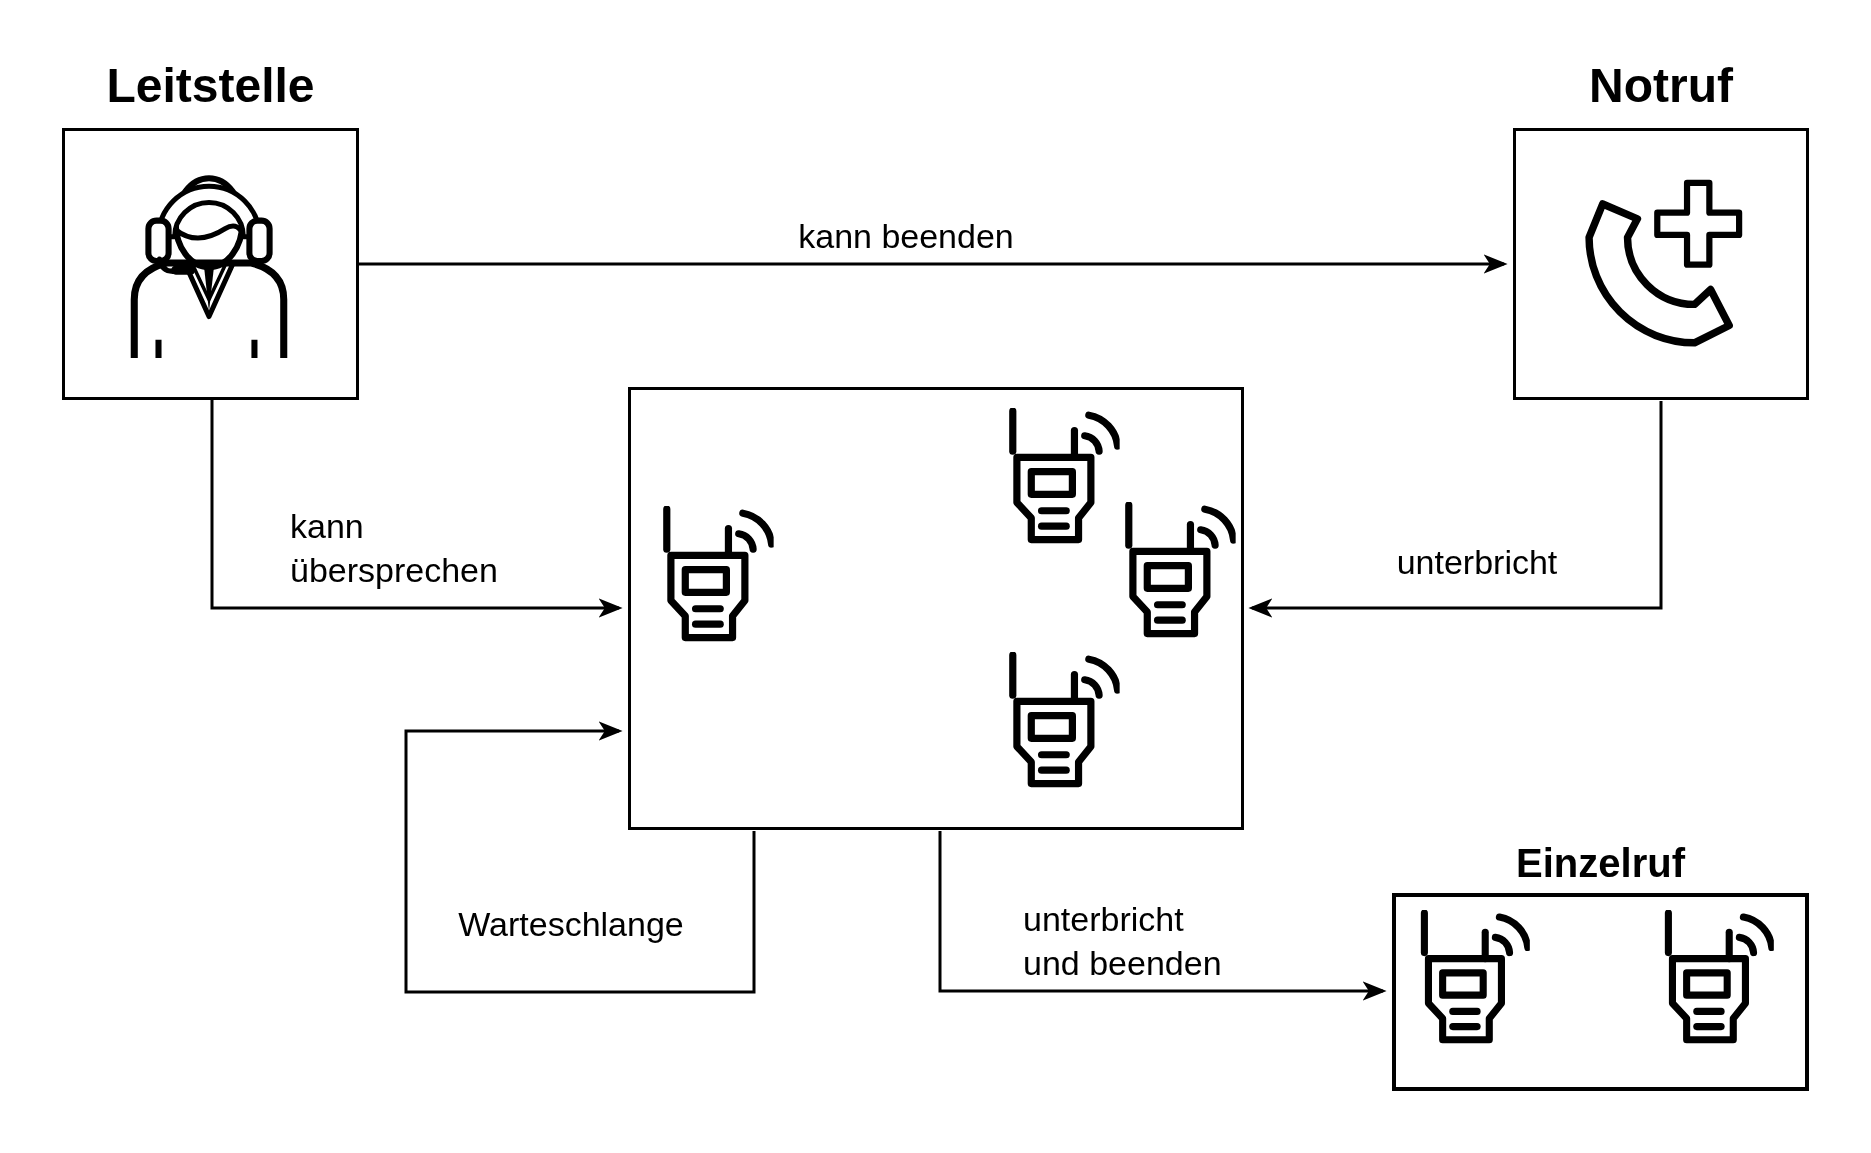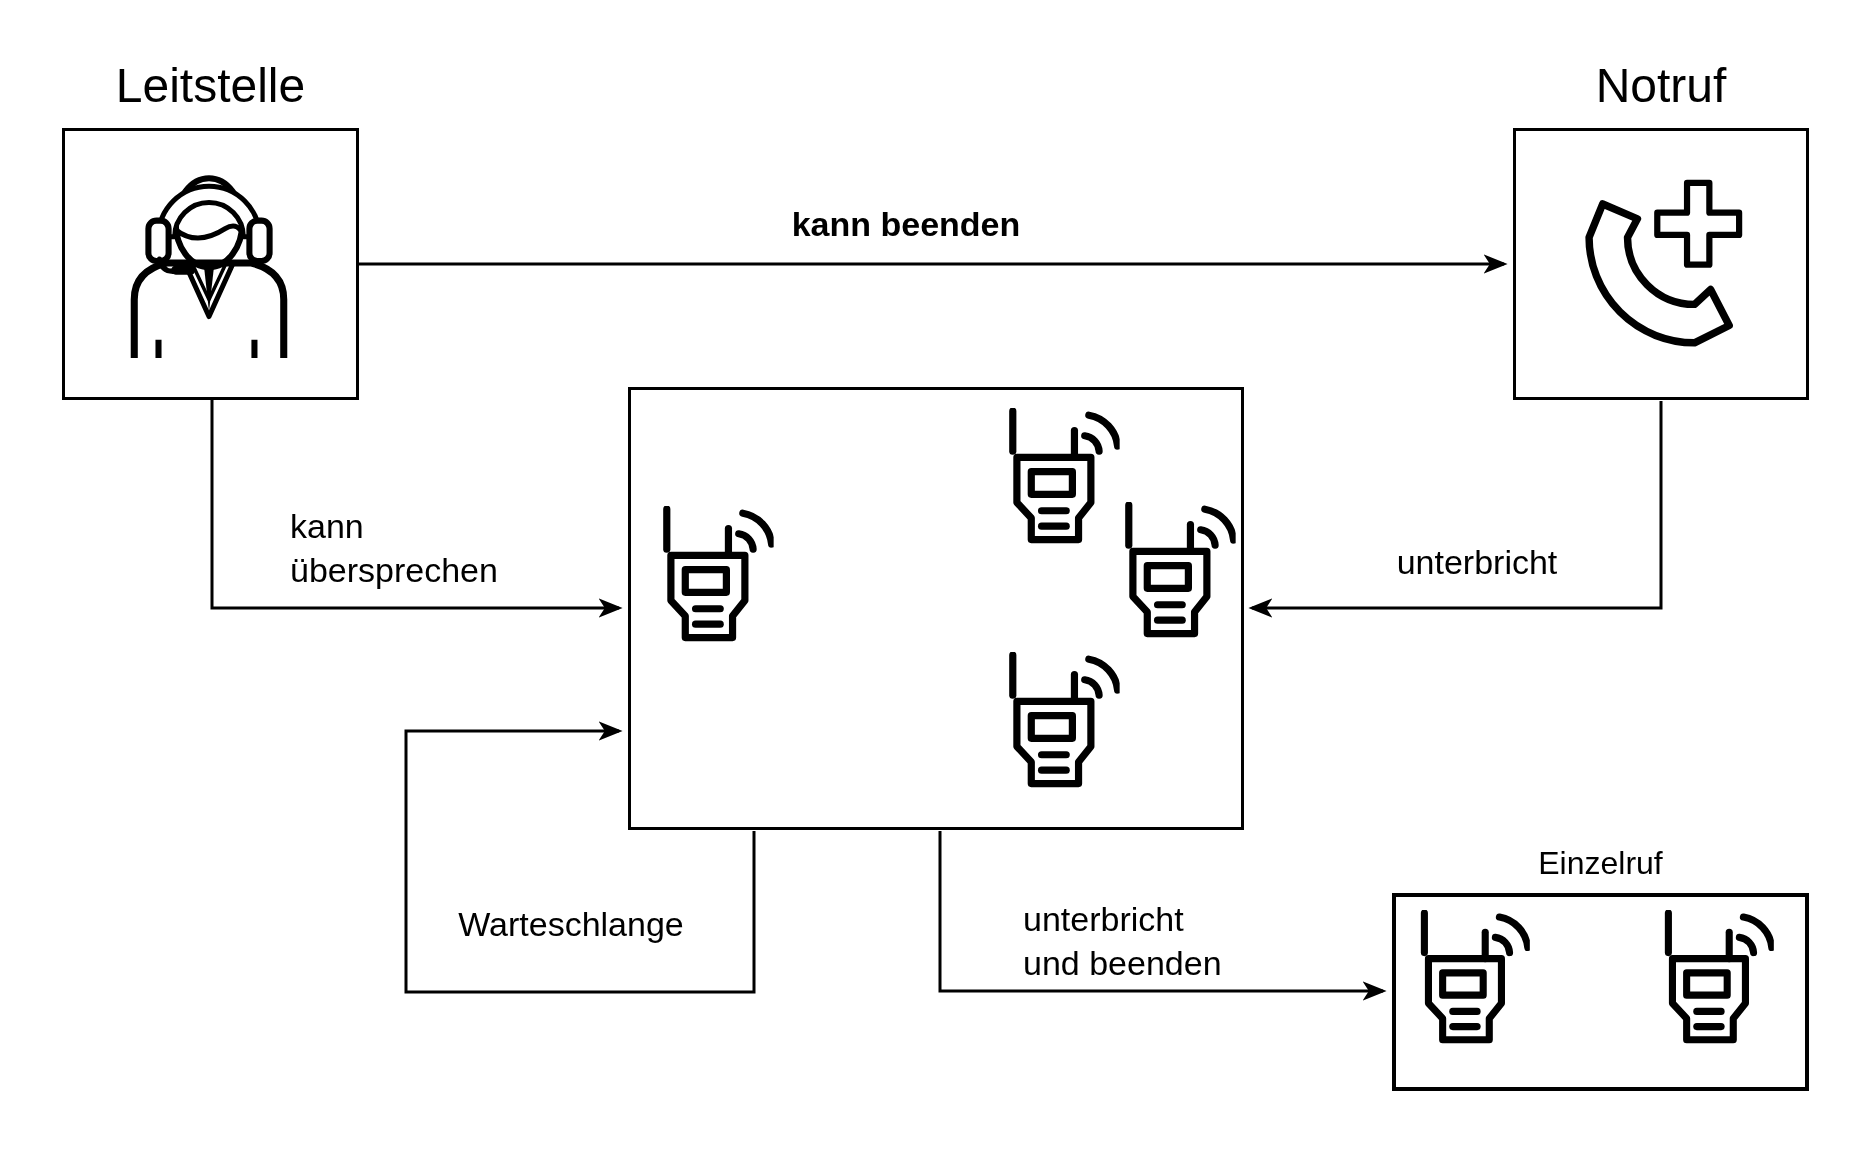--- a/index.html
+++ b/index.html
@@ -13,21 +13,21 @@
   }
   svg.layer{position:absolute;left:0;top:0;width:1871px;height:1153px;pointer-events:none;}
   .node-box{
     position:absolute;
     border:3px solid #000000;
     background:#ffffff;
     box-sizing:border-box;
   }
   .node-title{
     position:absolute;
-    font-weight:normal;
+    font-weight:bold;
     text-align:center;
     white-space:nowrap;
     color:#000000;
   }
   .edge-label{
     position:absolute;
     font-size:34px;
     line-height:44px;
     color:#000000;
     white-space:nowrap;
@@ -106,23 +106,23 @@
     <path d="M 1548,991 H 1622" fill="none" stroke="#000000" stroke-width="7" marker-end="url(#ah-thick)"></path>
   </svg>
 
   <div class="node-box" style="left:62px;top:128px;width:297px;height:272px;"></div>
   <div class="node-box" style="left:1513px;top:128px;width:296px;height:272px;"></div>
   <div class="node-box" style="left:628px;top:387px;width:616px;height:443px;"></div>
   <div class="node-box" style="left:1392px;top:893px;width:417px;height:198px;border-width:4px;"></div>
 
   <div class="node-title" style="left:62px;top:58px;width:297px;font-size:48px;line-height:56px;">Leitstelle</div>
   <div class="node-title" style="left:1513px;top:58px;width:296px;font-size:48px;line-height:56px;">Notruf</div>
-  <div class="node-title" style="left:1392px;top:836px;width:417px;font-size:32px;line-height:54px;">Einzelruf</div>
+  <div class="node-title" style="left:1392px;top:836px;width:417px;font-size:40px;line-height:54px;">Einzelruf</div>
 
-  <div class="edge-label center" style="left:706px;top:202px;width:400px;font-weight:bold;">kann beenden</div>
+  <div class="edge-label center" style="left:706px;top:214px;width:400px;">kann beenden</div>
 
   <div class="edge-label" style="left:290px;top:504px;">
     <div>kann</div>
     <div>übersprechen</div>
   </div>
 
   <div class="edge-label center" style="left:1282px;top:540px;width:390px;">unterbricht</div>
 
   <div class="edge-label center" style="left:406px;top:902px;width:330px;">Warteschlange</div>
 

